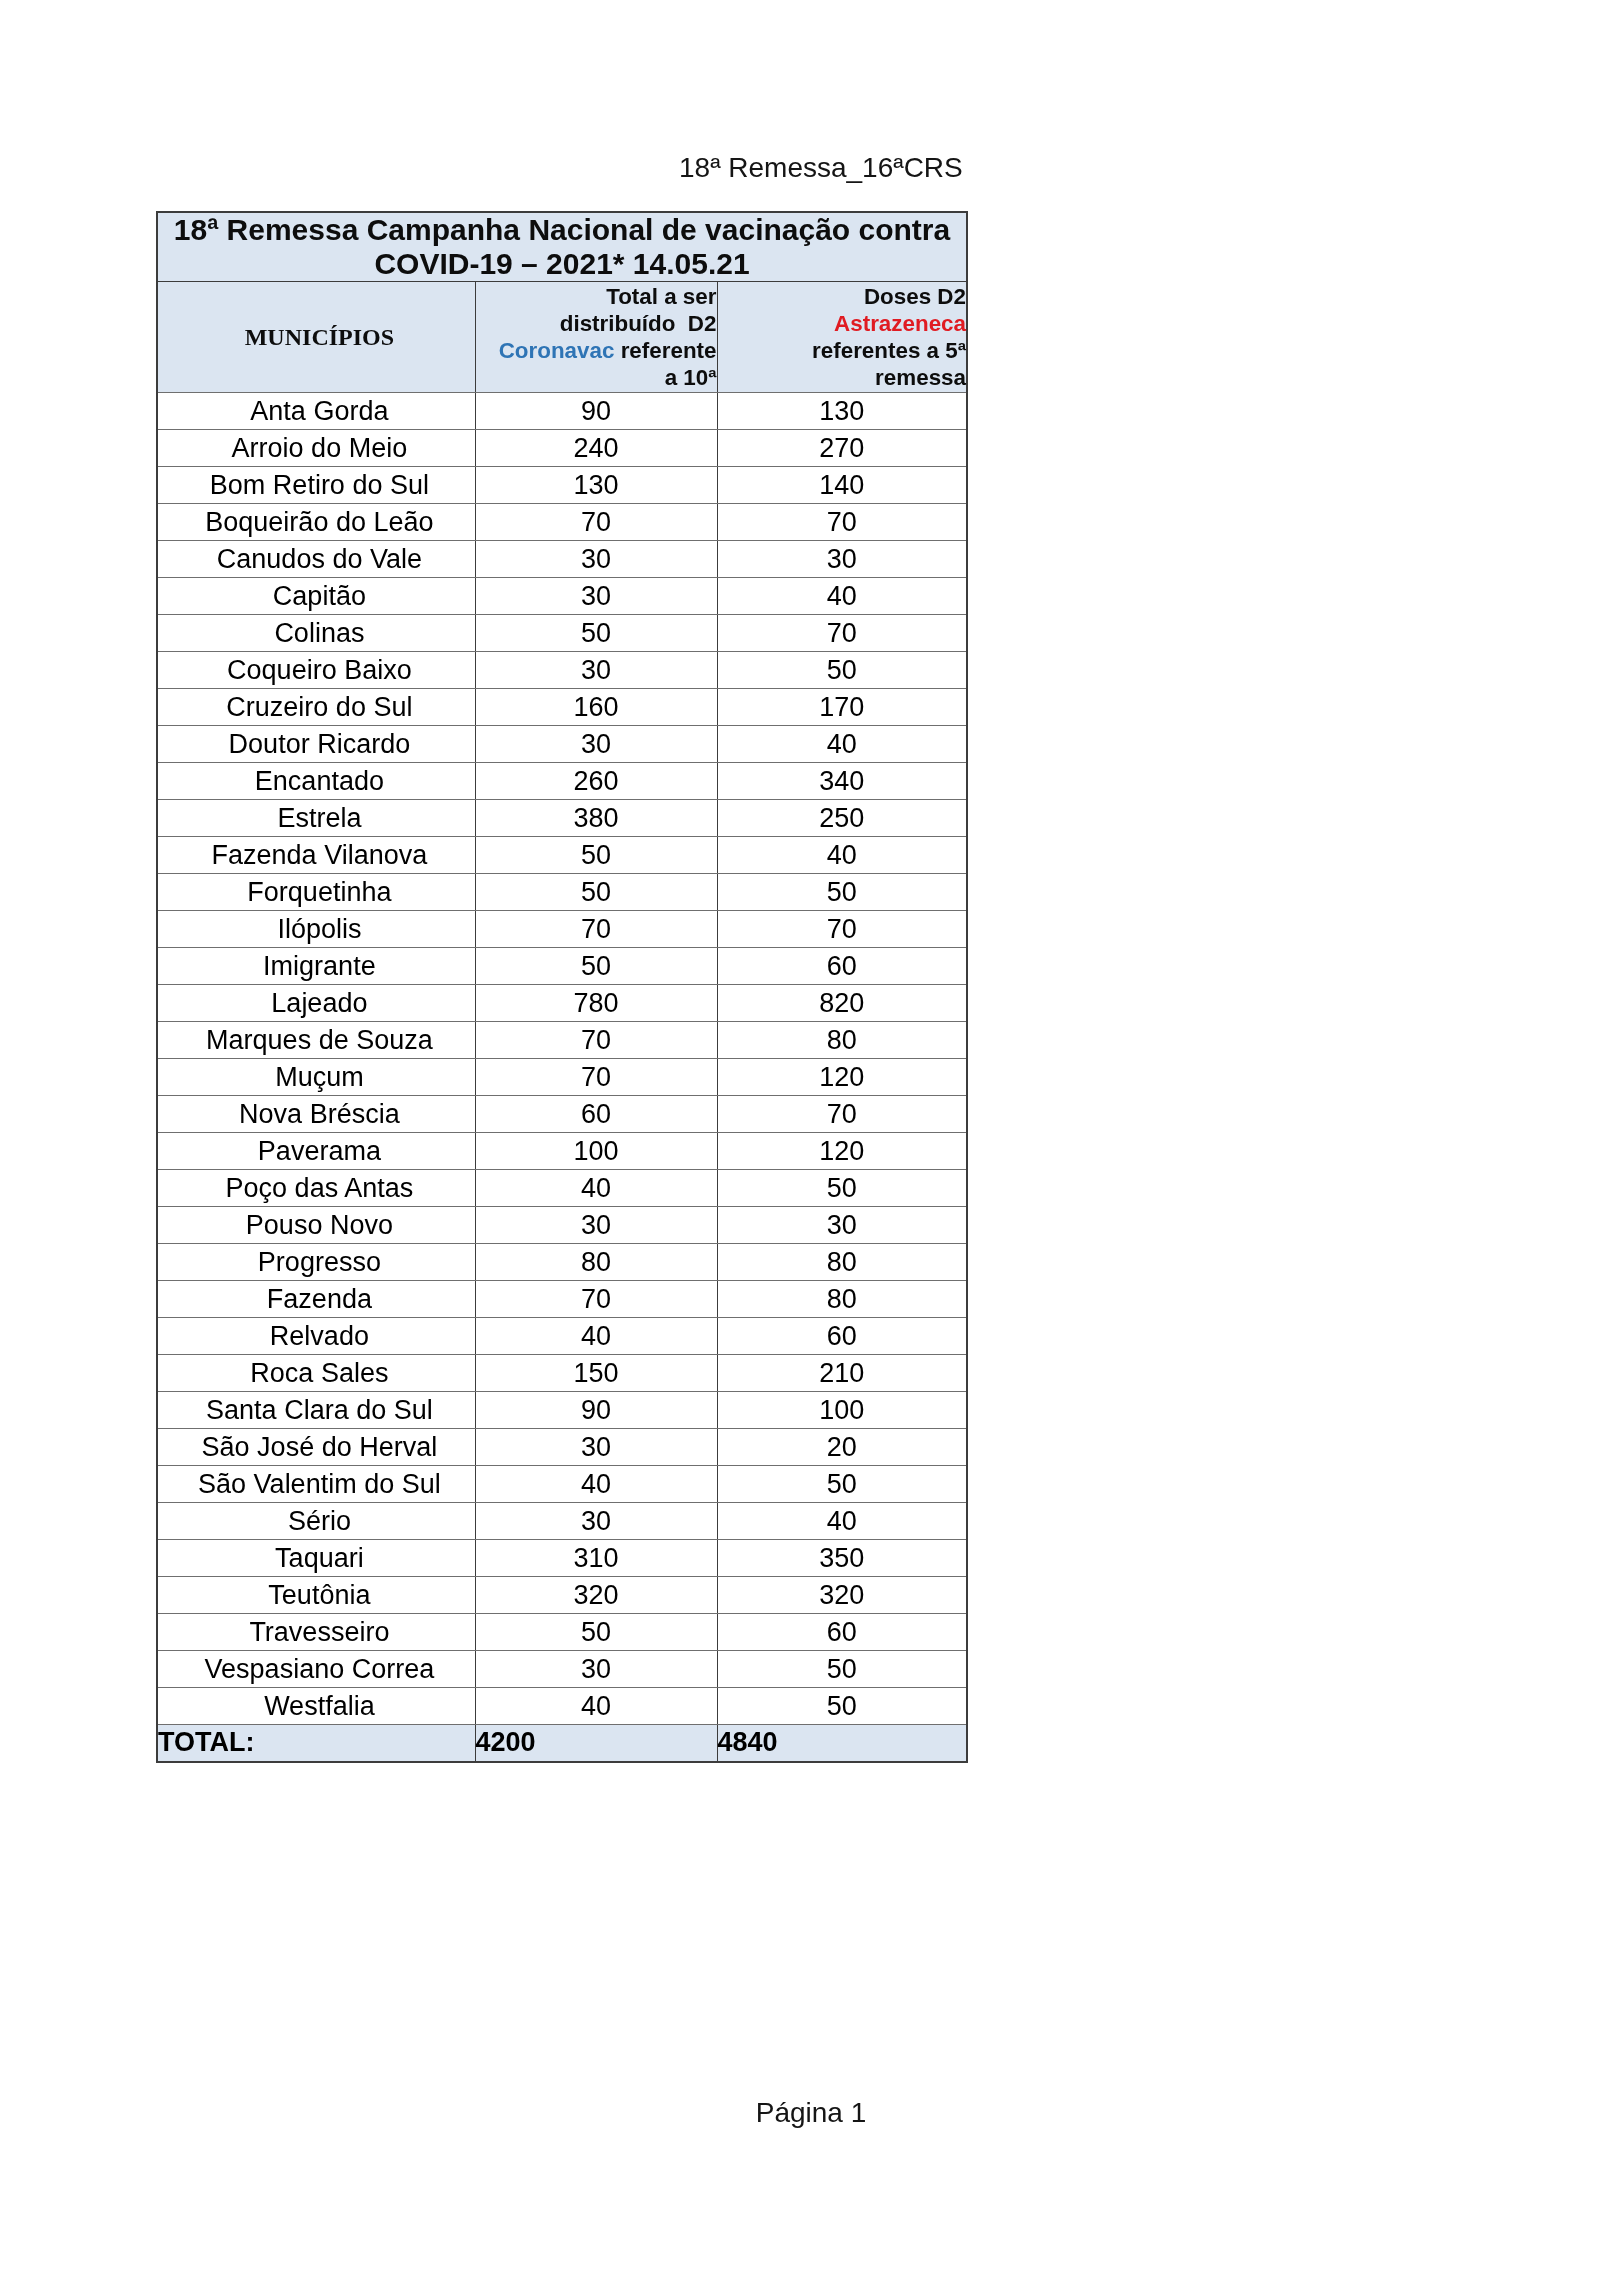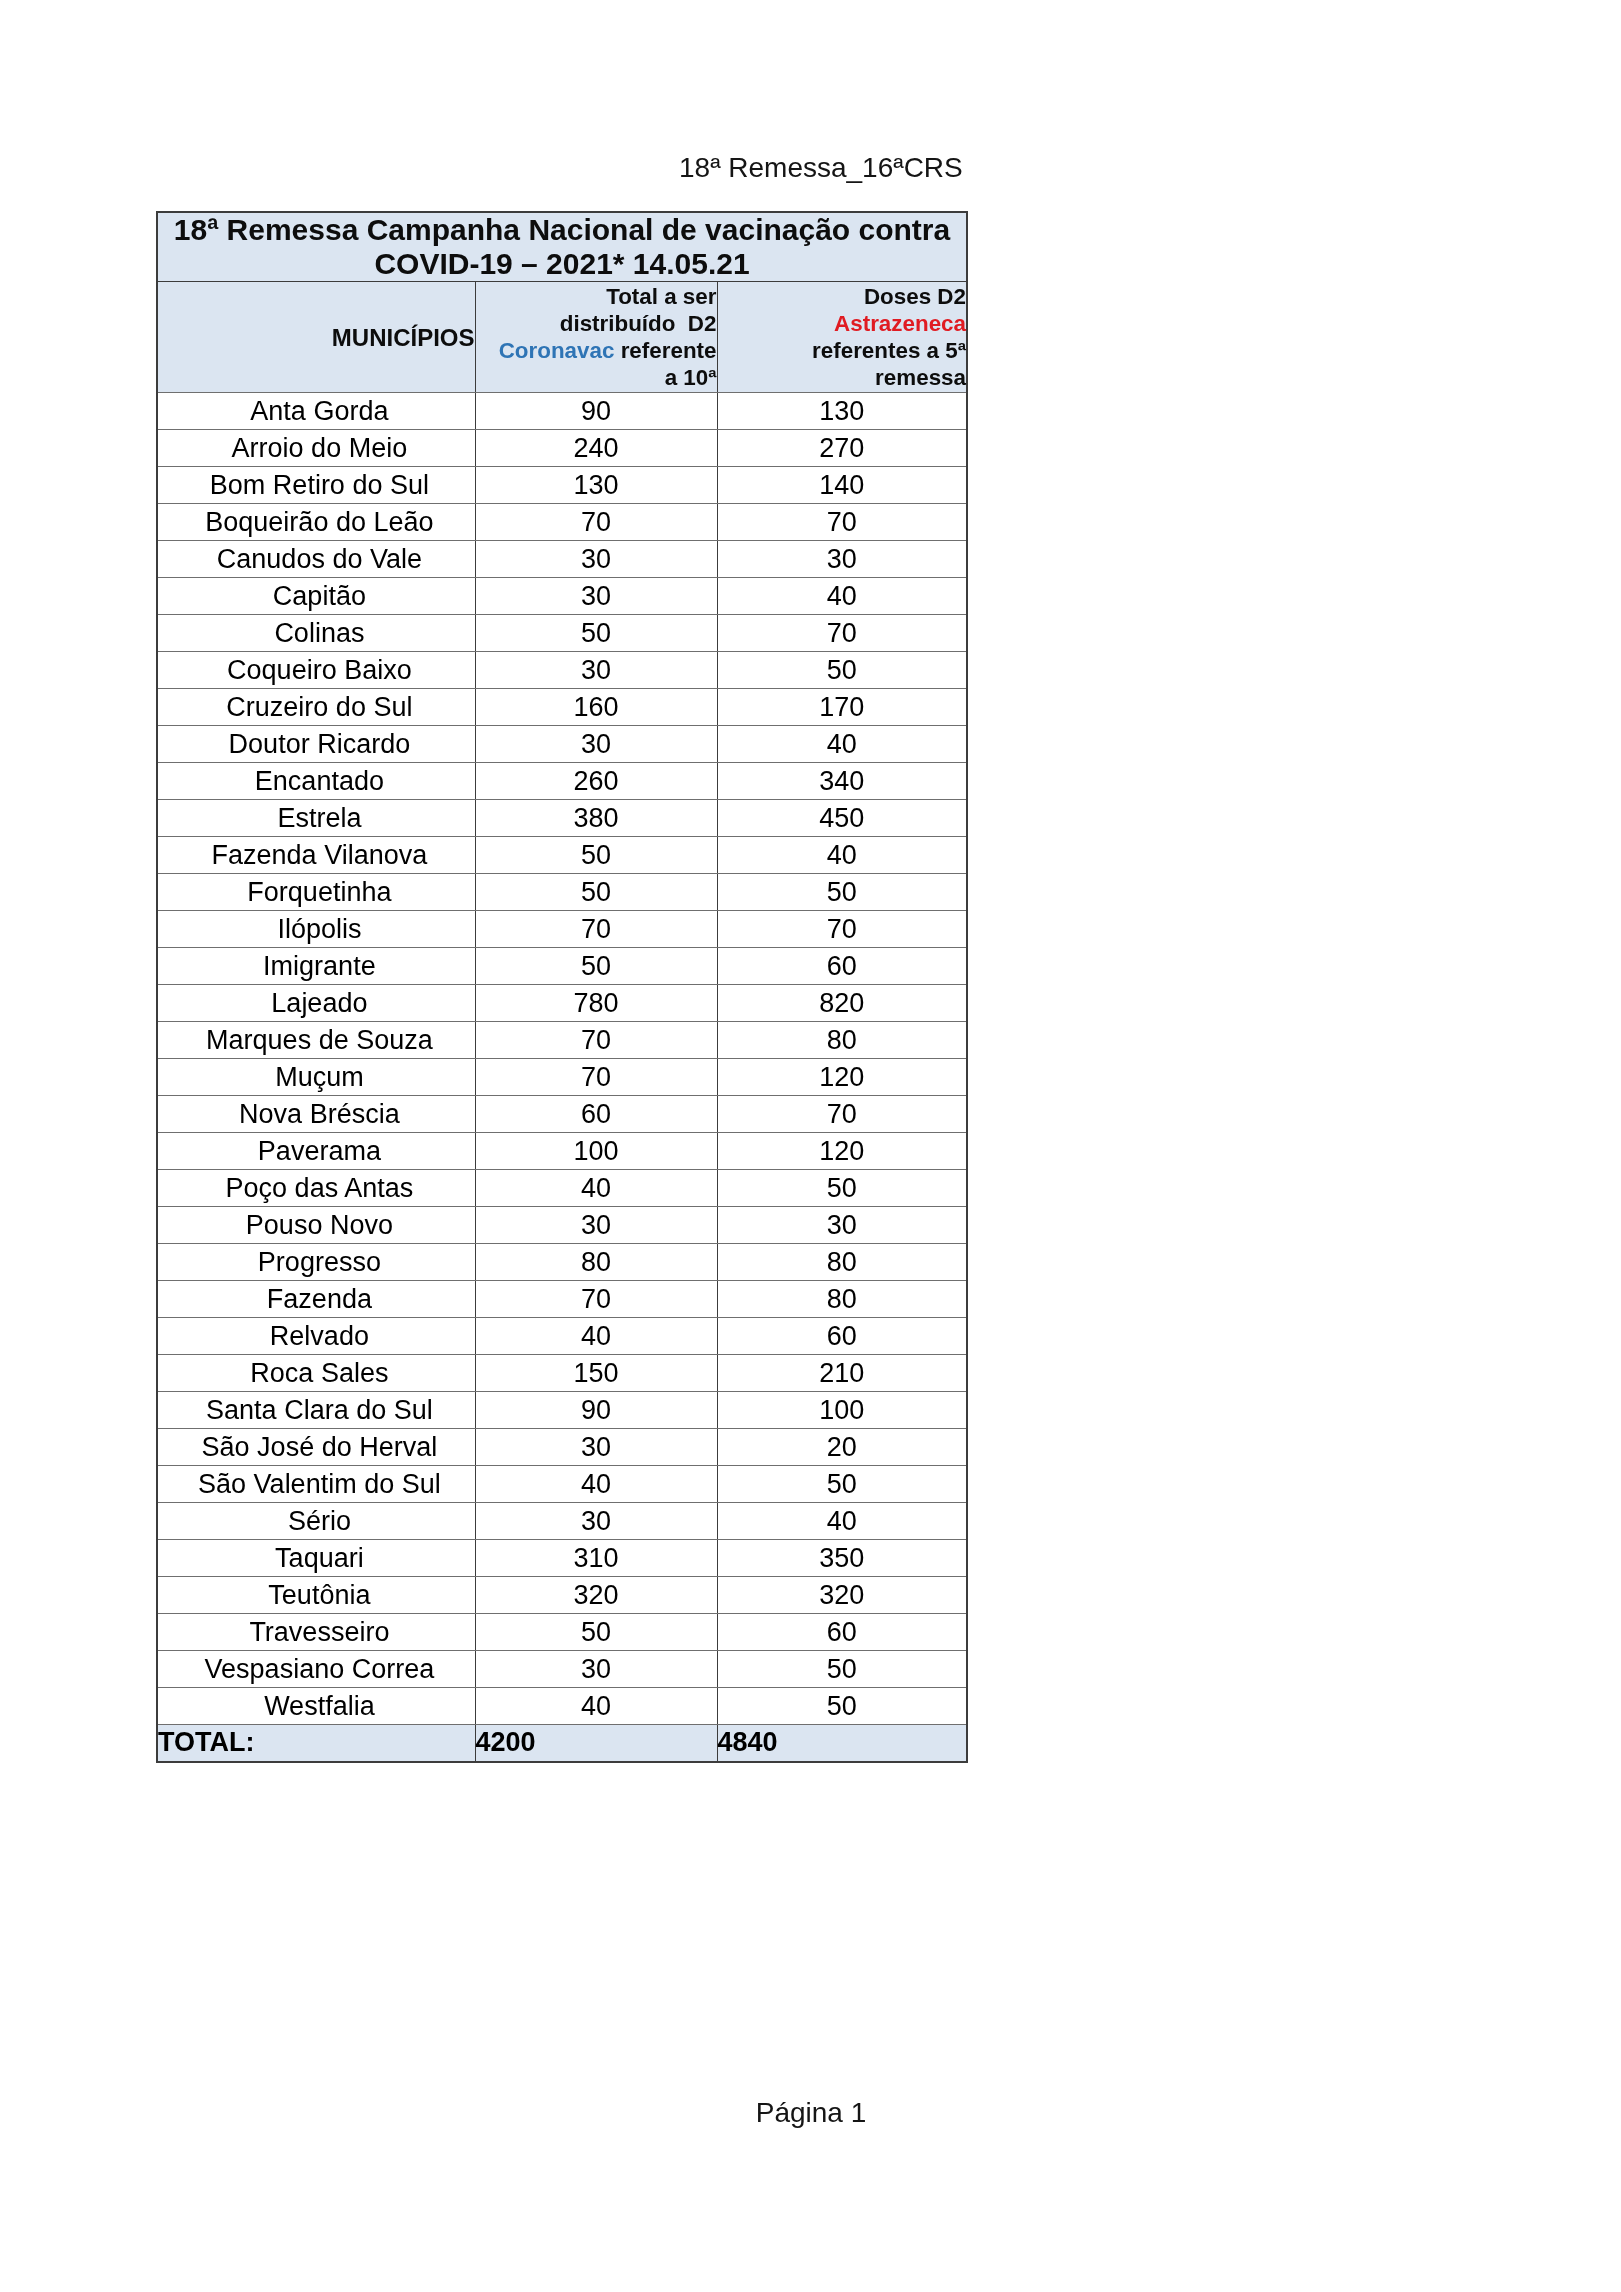--- a/index.html
+++ b/index.html
@@ -49,23 +49,24 @@
     height: 111px;
     background: #dbe5f1;
     border-bottom: 1.8px solid #6f6f6f;
     font-size: 22.4px;
     font-weight: bold;
     line-height: 27px;
     text-align: right;
     color: #0d0d0d;
   }
   tr.header-row th.muni-head {
-    text-align: right;
+    text-align: center;
     padding-left: 6.3px;
     font-size: 24px;
+    font-family: Liberation Serif, serif;
   }
   .vaccine-blue { color: #2e74b5; }
   .vaccine-red  { color: #e01b22; }
   .keep-spaces  { white-space: pre; }
   tbody td {
     height: 37px;
     border-top: 1.3px solid #6f6f6f;
     border-bottom: 1.3px solid #6f6f6f;
     font-size: 27px;
     line-height: 1;
@@ -178,21 +179,21 @@
           <td class="num">40</td>
         </tr>
         <tr>
           <td class="muni">Encantado</td>
           <td class="num">260</td>
           <td class="num">340</td>
         </tr>
         <tr>
           <td class="muni">Estrela</td>
           <td class="num">380</td>
-          <td class="num">450</td>
+          <td class="num">250</td>
         </tr>
         <tr>
           <td class="muni">Fazenda Vilanova</td>
           <td class="num">50</td>
           <td class="num">40</td>
         </tr>
         <tr>
           <td class="muni">Forquetinha</td>
           <td class="num">50</td>
           <td class="num">50</td>

